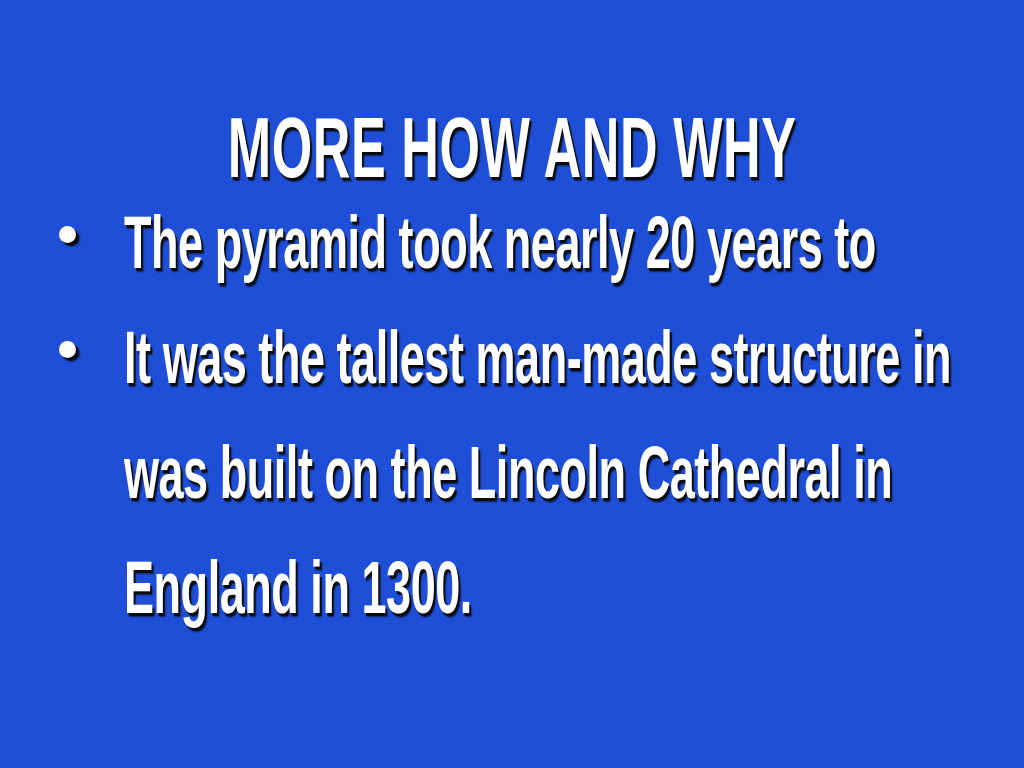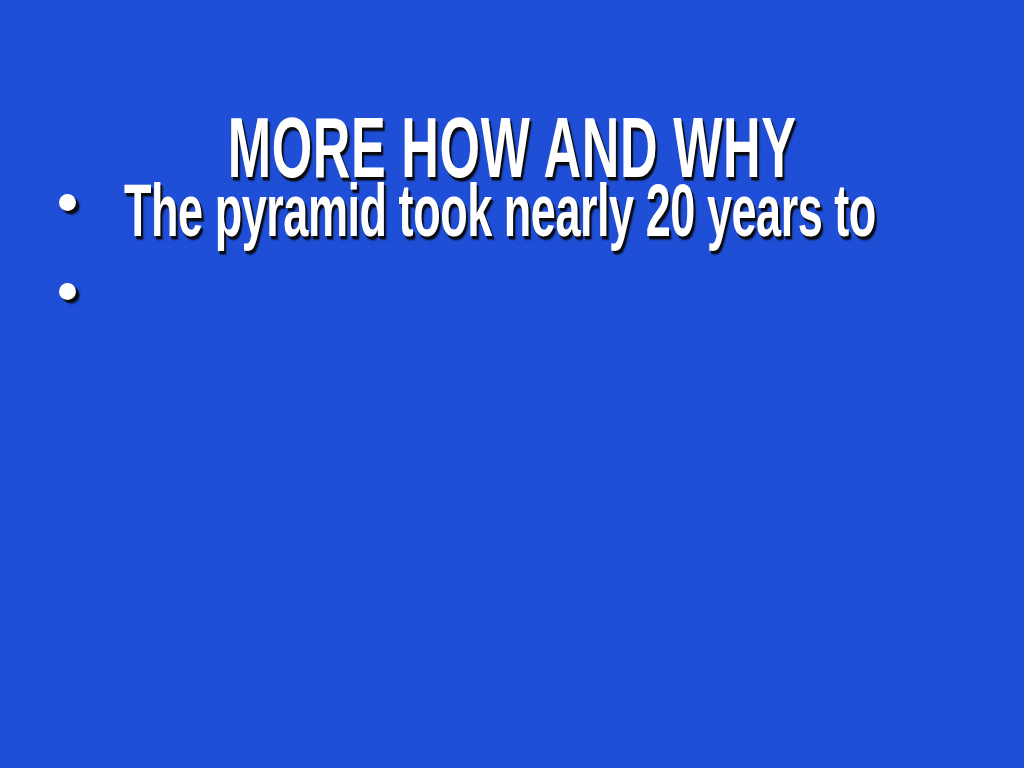--- a/index.html
+++ b/index.html
@@ -86,20 +86,21 @@
        4px 4px 2px rgba(0,0,0,0.5);
   }
 
   .bullet-lines {
     margin-left: 124px;
   }
 
   .bline {
     height: 83px;
     line-height: 83px;
+    margin-top: 32px;
   }
   .bline span.cond {
     display: inline-block;
     font-size: 74px;
     line-height: 74px;
     transform: scaleX(0.608);
     transform-origin: 0% 50%;
     vertical-align: middle;
   }
 </style>
@@ -121,17 +122,26 @@
       <div class="bullet-lines">
         <div class="bline">
           <span class="cond">The pyramid took nearly 20 years to</span>
         </div>
       </div>
     </div>
 
     <div class="bullet-row">
       <span class="bullet-marker"></span>
       <div class="bullet-lines">
+        <div class="bline">
+          <span class="cond">It was the tallest man-made structure in</span>
+        </div>
+        <div class="bline">
+          <span class="cond">was built on the Lincoln Cathedral in</span>
+        </div>
+        <div class="bline">
+          <span class="cond">England in 1300.</span>
+        </div>
       </div>
     </div>
 
   </div>
 </div>
 
 </body></html>

